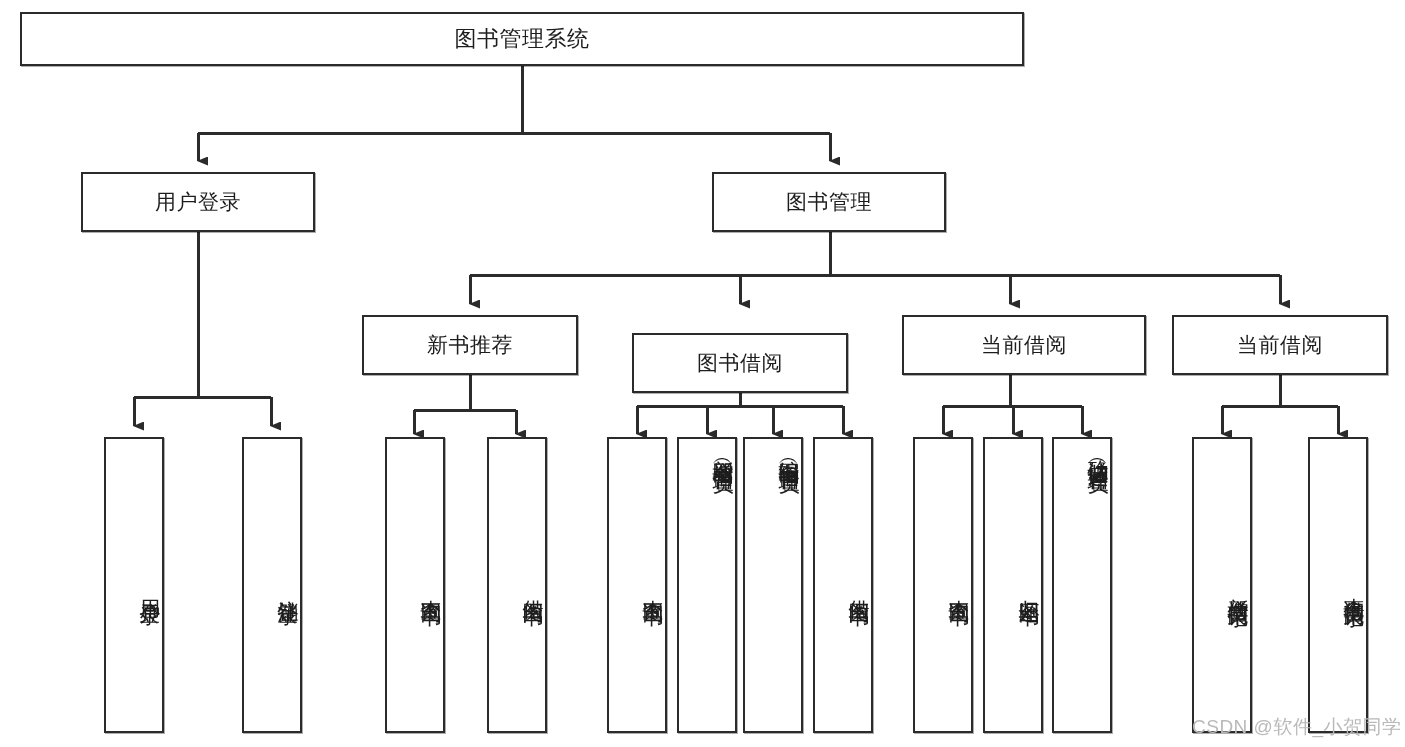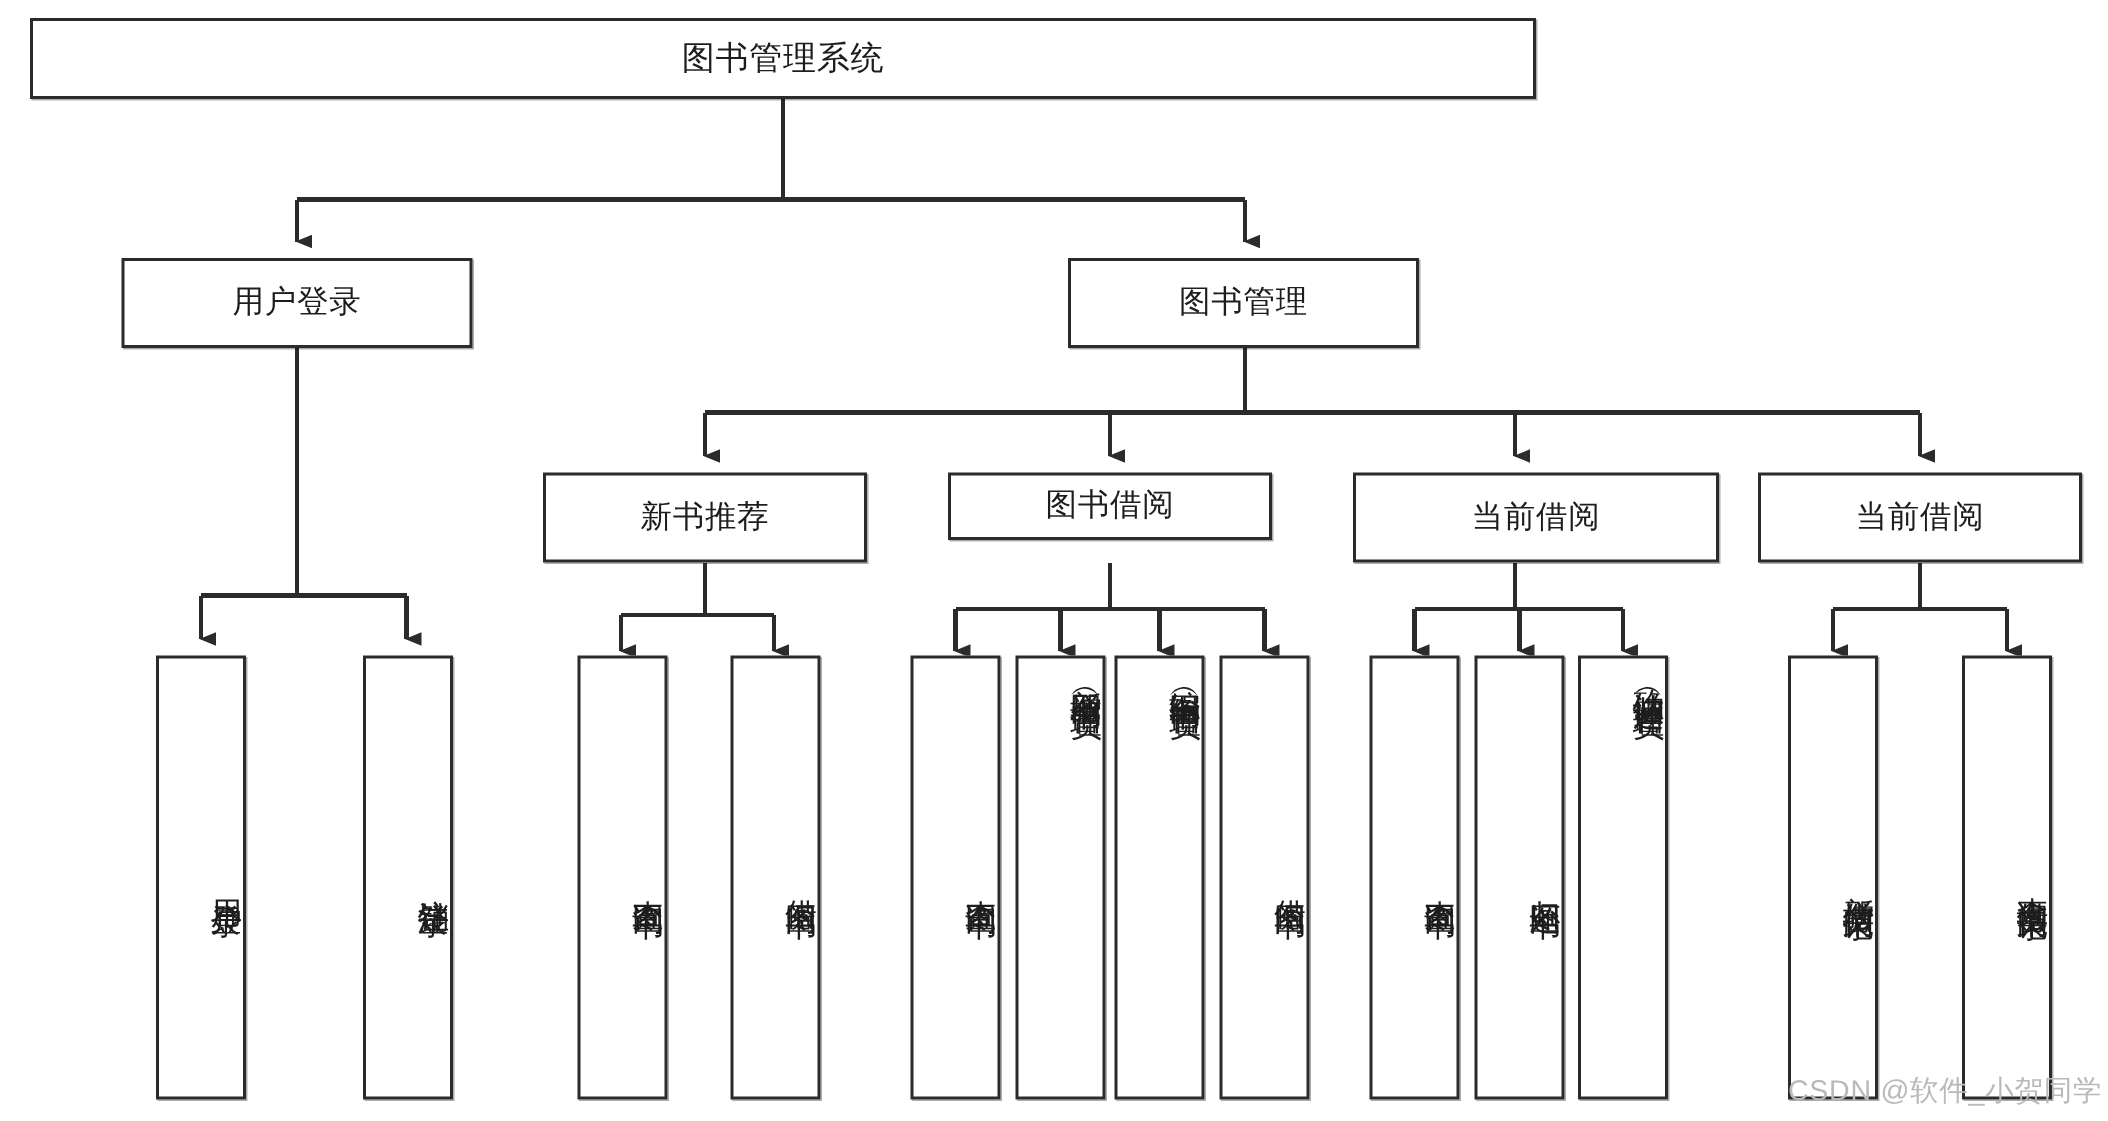--- a/index.html
+++ b/index.html
@@ -140,21 +140,21 @@
   </div>
 
   <div class="node horizontal" style="left:362px; top:315px; width:216px; height:60px;">
     <span class="node-label">新书推荐</span>
   </div>
 
   <div class="node horizontal" style="left:712px; top:172px; width:234px; height:60px;">
     <span class="node-label">图书管理</span>
   </div>
 
-  <div class="node horizontal" style="left:632px; top:315px; width:216px; height:45px;">
+  <div class="node horizontal" style="left:632px; top:333px; width:216px; height:60px;">
     <span class="node-label">图书借阅</span>
   </div>
 
   <div class="node horizontal" style="left:902px; top:315px; width:244px; height:60px;">
     <span class="node-label">当前借阅</span>
   </div>
 
   <div class="node horizontal" style="left:1172px; top:315px; width:216px; height:60px;">
     <span class="node-label">当前借阅</span>
   </div>

